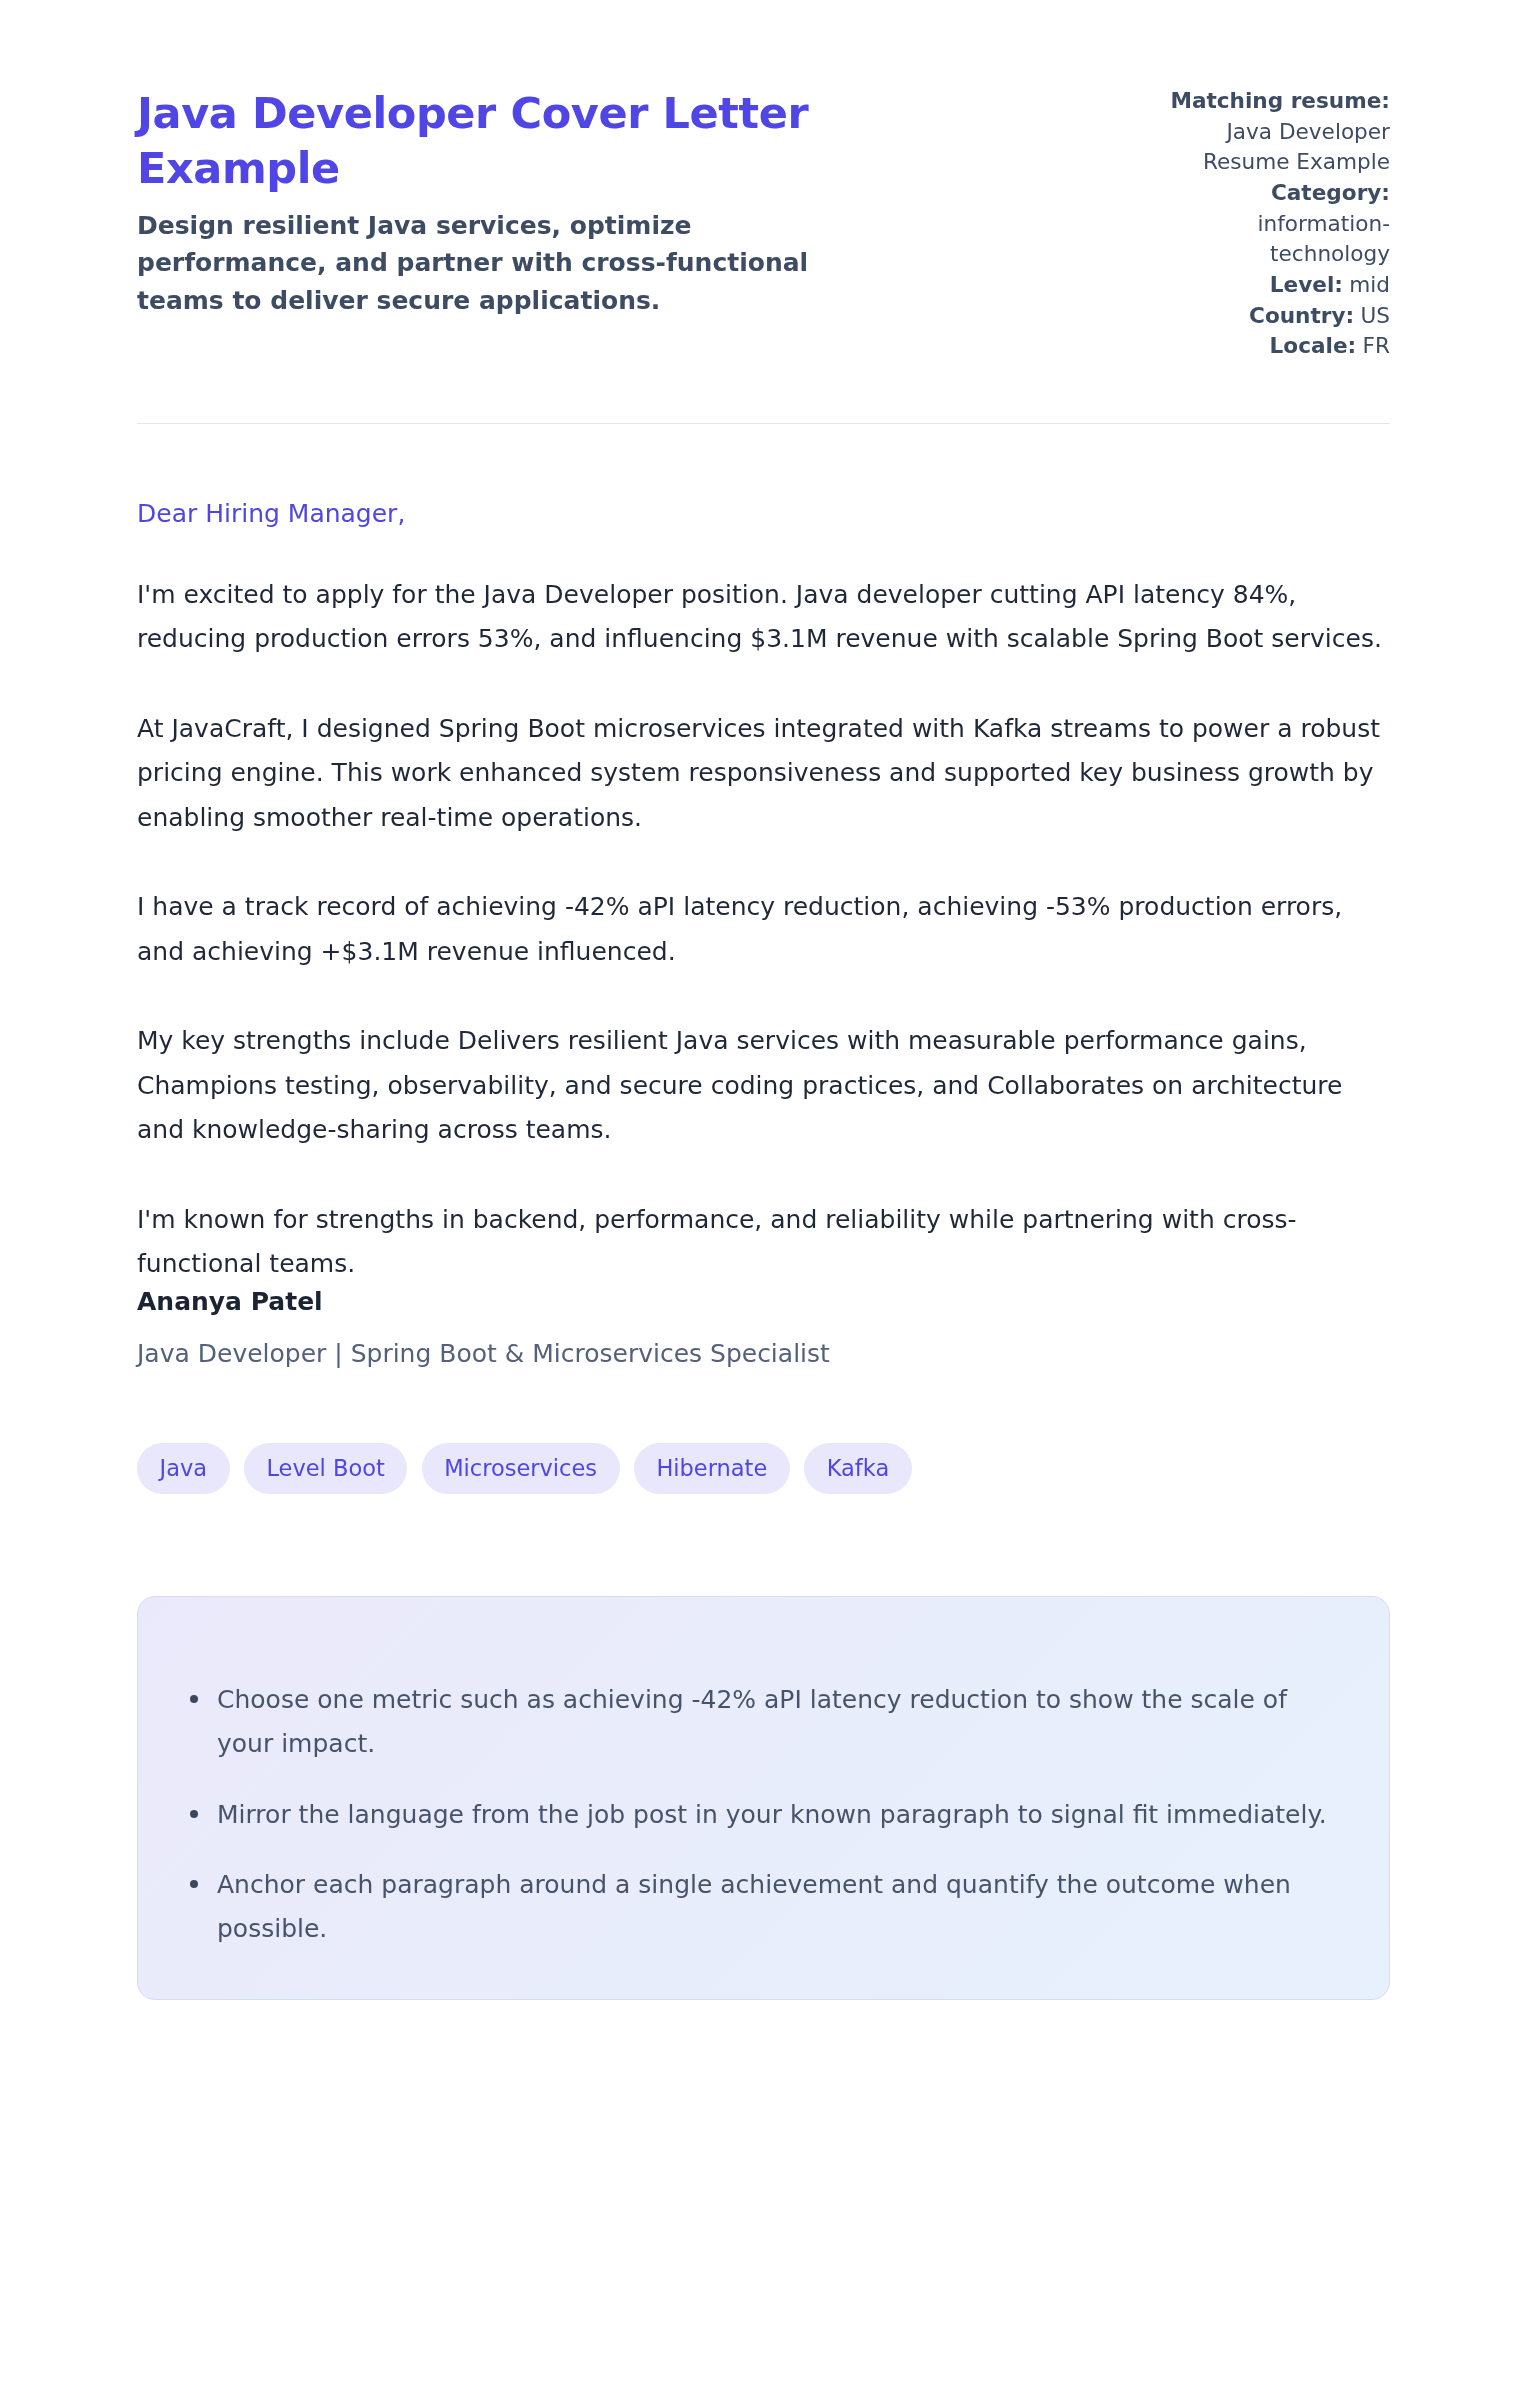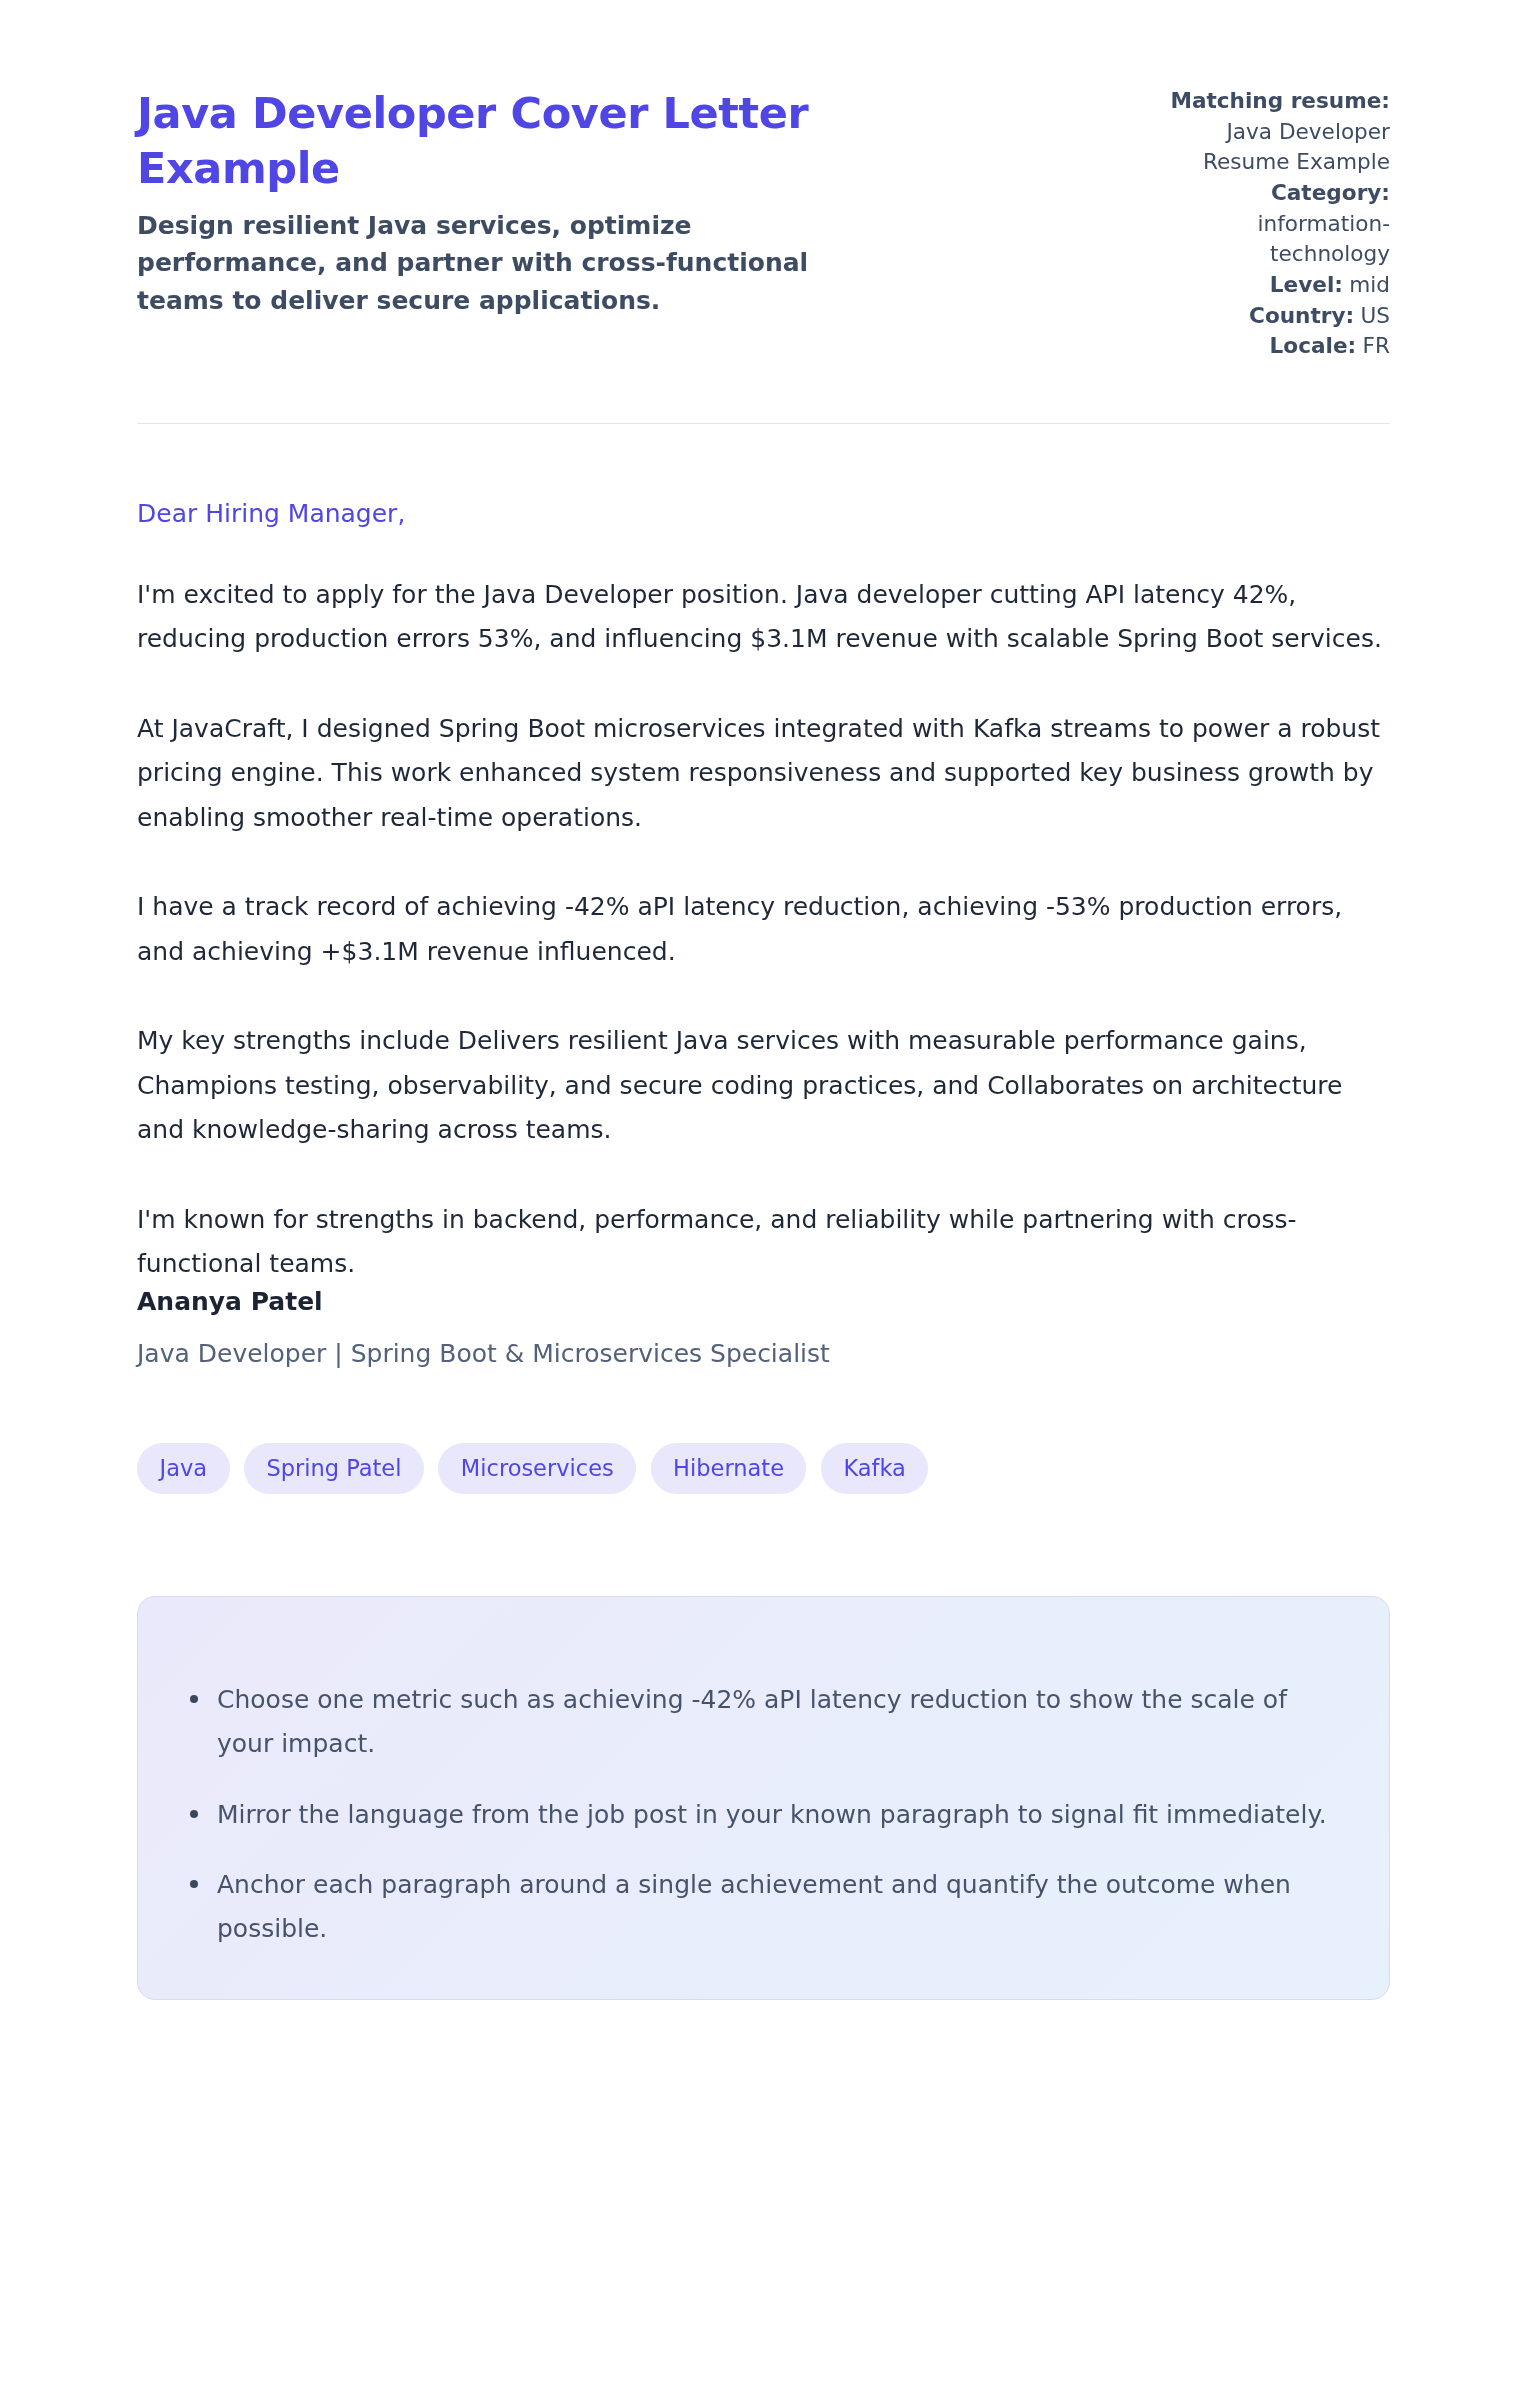--- a/index.html
+++ b/index.html
@@ -106,35 +106,35 @@
       <div class="meta-row">
         <span class="meta-label">Locale:</span><span class="meta-value inline">FR</span>
       </div>
     </aside>
   </header>
 
   <hr class="divider">
 
   <section class="letter">
     <p class="greeting">Dear Hiring Manager,</p>
-    <p class="para">I'm excited to apply for the Java Developer position. Java developer cutting API latency 42%, reducing production errors 53%, and influencing $3.1M revenue with scalable Spring Boot services.</p>
+    <p class="para">I'm excited to apply for the Java Developer position. Java developer cutting API latency 84%, reducing production errors 53%, and influencing $3.1M revenue with scalable Spring Boot services.</p>
     <p class="para">At JavaCraft, I designed Spring Boot microservices integrated with Kafka streams to power a robust pricing engine. This work enhanced system responsiveness and supported key business growth by enabling smoother real-time operations.</p>
     <p class="para">I have a track record of achieving -42% aPI latency reduction, achieving -53% production errors, and achieving +$3.1M revenue influenced.</p>
     <p class="para">My key strengths include Delivers resilient Java services with measurable performance gains, Champions testing, observability, and secure coding practices, and Collaborates on architecture and knowledge-sharing across teams.</p>
     <p class="para">I'm known for strengths in backend, performance, and reliability while partnering with cross-functional teams.</p>
 
     <div class="signature">
       <p class="sig-name">Ananya Patel</p>
       <p class="sig-role">Java Developer | Spring Boot &amp; Microservices Specialist</p>
     </div>
   </section>
 
   <div class="tags">
     <span class="tag">Java</span>
-    <span class="tag">Spring Patel</span>
+    <span class="tag">Level Boot</span>
     <span class="tag">Microservices</span>
     <span class="tag">Hibernate</span>
     <span class="tag">Kafka</span>
   </div>
 
   <section class="tips-box">
     <ul class="tips-list">
       <li>Choose one metric such as achieving -42% aPI latency reduction to show the scale of your impact.</li>
       <li>Mirror the language from the job post in your known paragraph to signal fit immediately.</li>
       <li>Anchor each paragraph around a single achievement and quantify the outcome when possible.</li>

